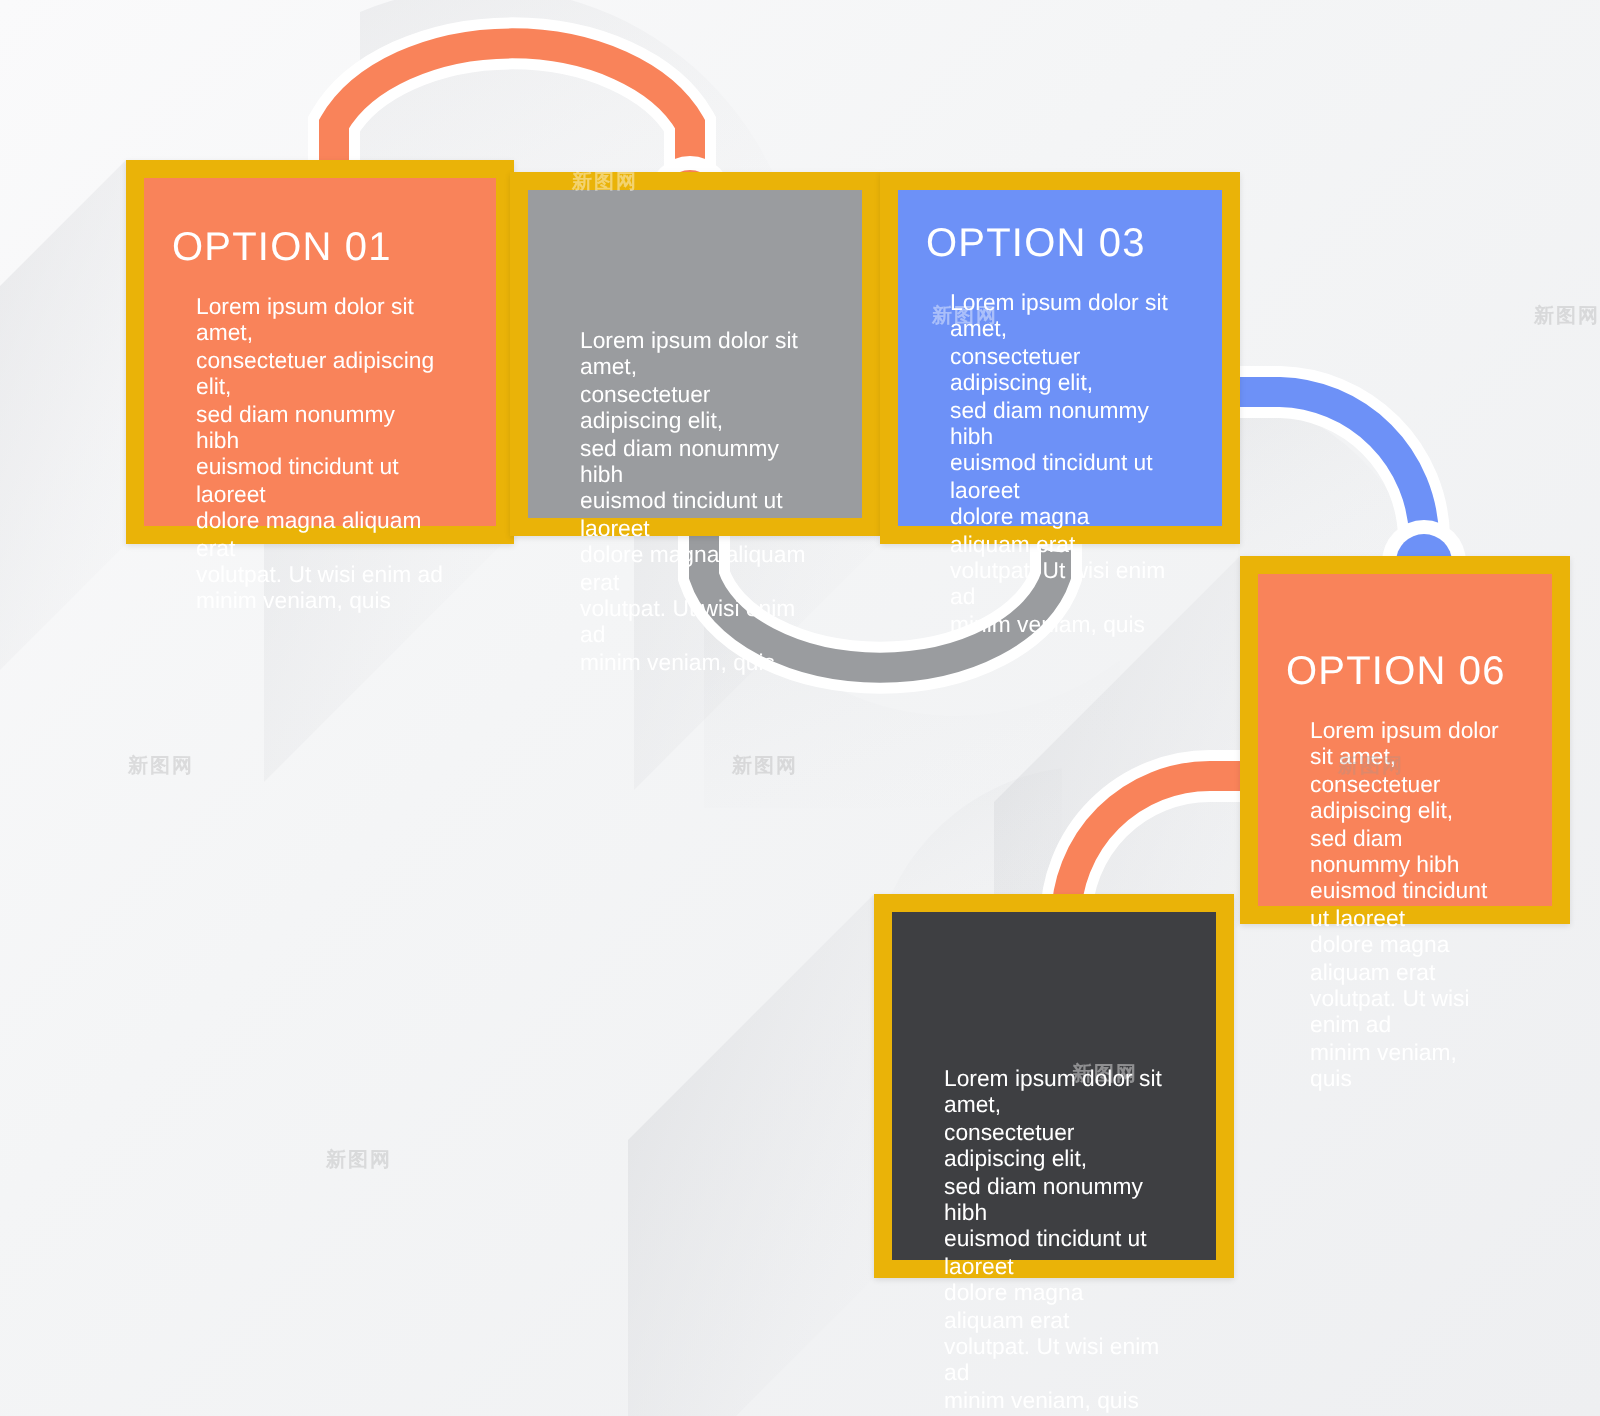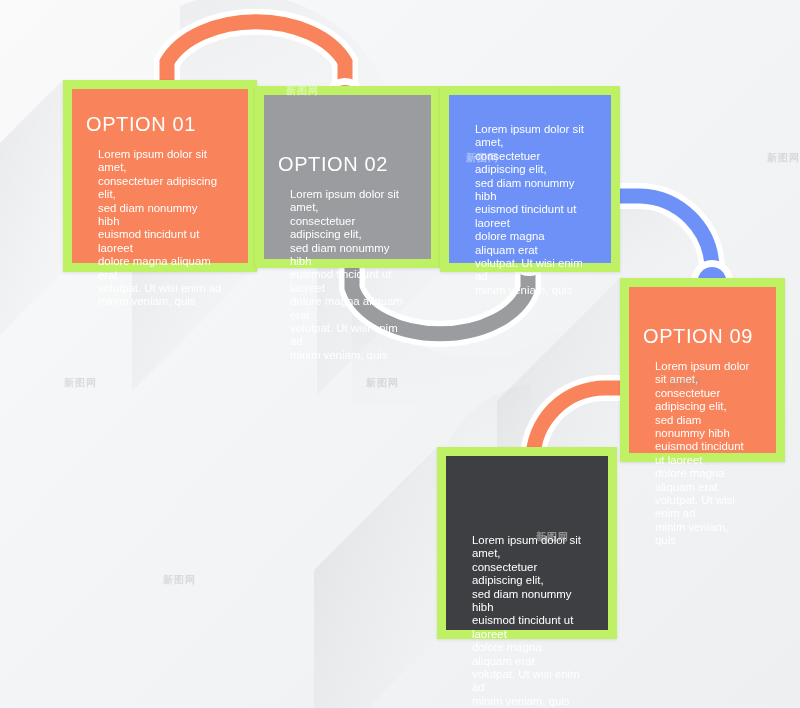--- a/index.html
+++ b/index.html
@@ -20,21 +20,21 @@
   }
 
   
   svg.layer{position:absolute;left:0;top:0;width:800px;height:708px;overflow:visible;}
   svg.layer.behind{z-index:1;}
 
   
   .card{
     position:absolute;
     z-index:2;
-    background:#bef264;
+    background:#eab308;
     padding:9px;
     box-sizing:border-box;
     box-shadow:0 1px 3px rgba(0,0,0,.10);
   }
   .card-inner{
     width:100%;height:100%;
     box-sizing:border-box;
     padding:0;
     position:relative;
   }
@@ -147,50 +147,50 @@
 dolore magna aliquam erat
 volutpat. Ut wisi enim ad
 minim  veniam, quis</div>
       </div>
     </div>
   </div>
 
   <div class="card" style="left:255px;top:86px;width:185px;height:182px;">
     <div class="card-inner" id="inner-2" style="background: rgb(154, 156, 159);">
       <div class="txtwrap" style="top:58px;">
-        <div class="title">OPTION  02</div>
         <div class="body">Lorem ipsum dolor sit amet,
 consectetuer adipiscing elit,
 sed diam nonummy hibh
 euismod tincidunt ut laoreet
 dolore magna aliquam erat
 volutpat. Ut wisi enim ad
 minim  veniam, quis</div>
       </div>
     </div>
   </div>
 
   <div class="card" style="left:440px;top:86px;width:180px;height:186px;">
     <div class="card-inner" id="inner-3" style="background: rgb(109, 145, 247);">
       <div class="txtwrap" style="top:16px;">
+        <div class="title">OPTION  03</div>
         <div class="body">Lorem ipsum dolor sit amet,
 consectetuer adipiscing elit,
 sed diam nonummy hibh
 euismod tincidunt ut laoreet
 dolore magna aliquam erat
 volutpat. Ut wisi enim ad
 minim  veniam, quis</div>
       </div>
     </div>
   </div>
 
   <div class="card" style="left:620px;top:278px;width:165px;height:184px;">
     <div class="card-inner" id="inner-4" style="background: rgb(249, 131, 90);">
       <div class="txtwrap" style="top:38px;">
-        <div class="title">OPTION  09</div>
+        <div class="title">OPTION  06</div>
         <div class="body">Lorem ipsum dolor sit amet,
 consectetuer adipiscing elit,
 sed diam nonummy hibh
 euismod tincidunt ut laoreet
 dolore magna aliquam erat
 volutpat. Ut wisi enim ad
 minim  veniam, quis</div>
       </div>
     </div>
   </div>

